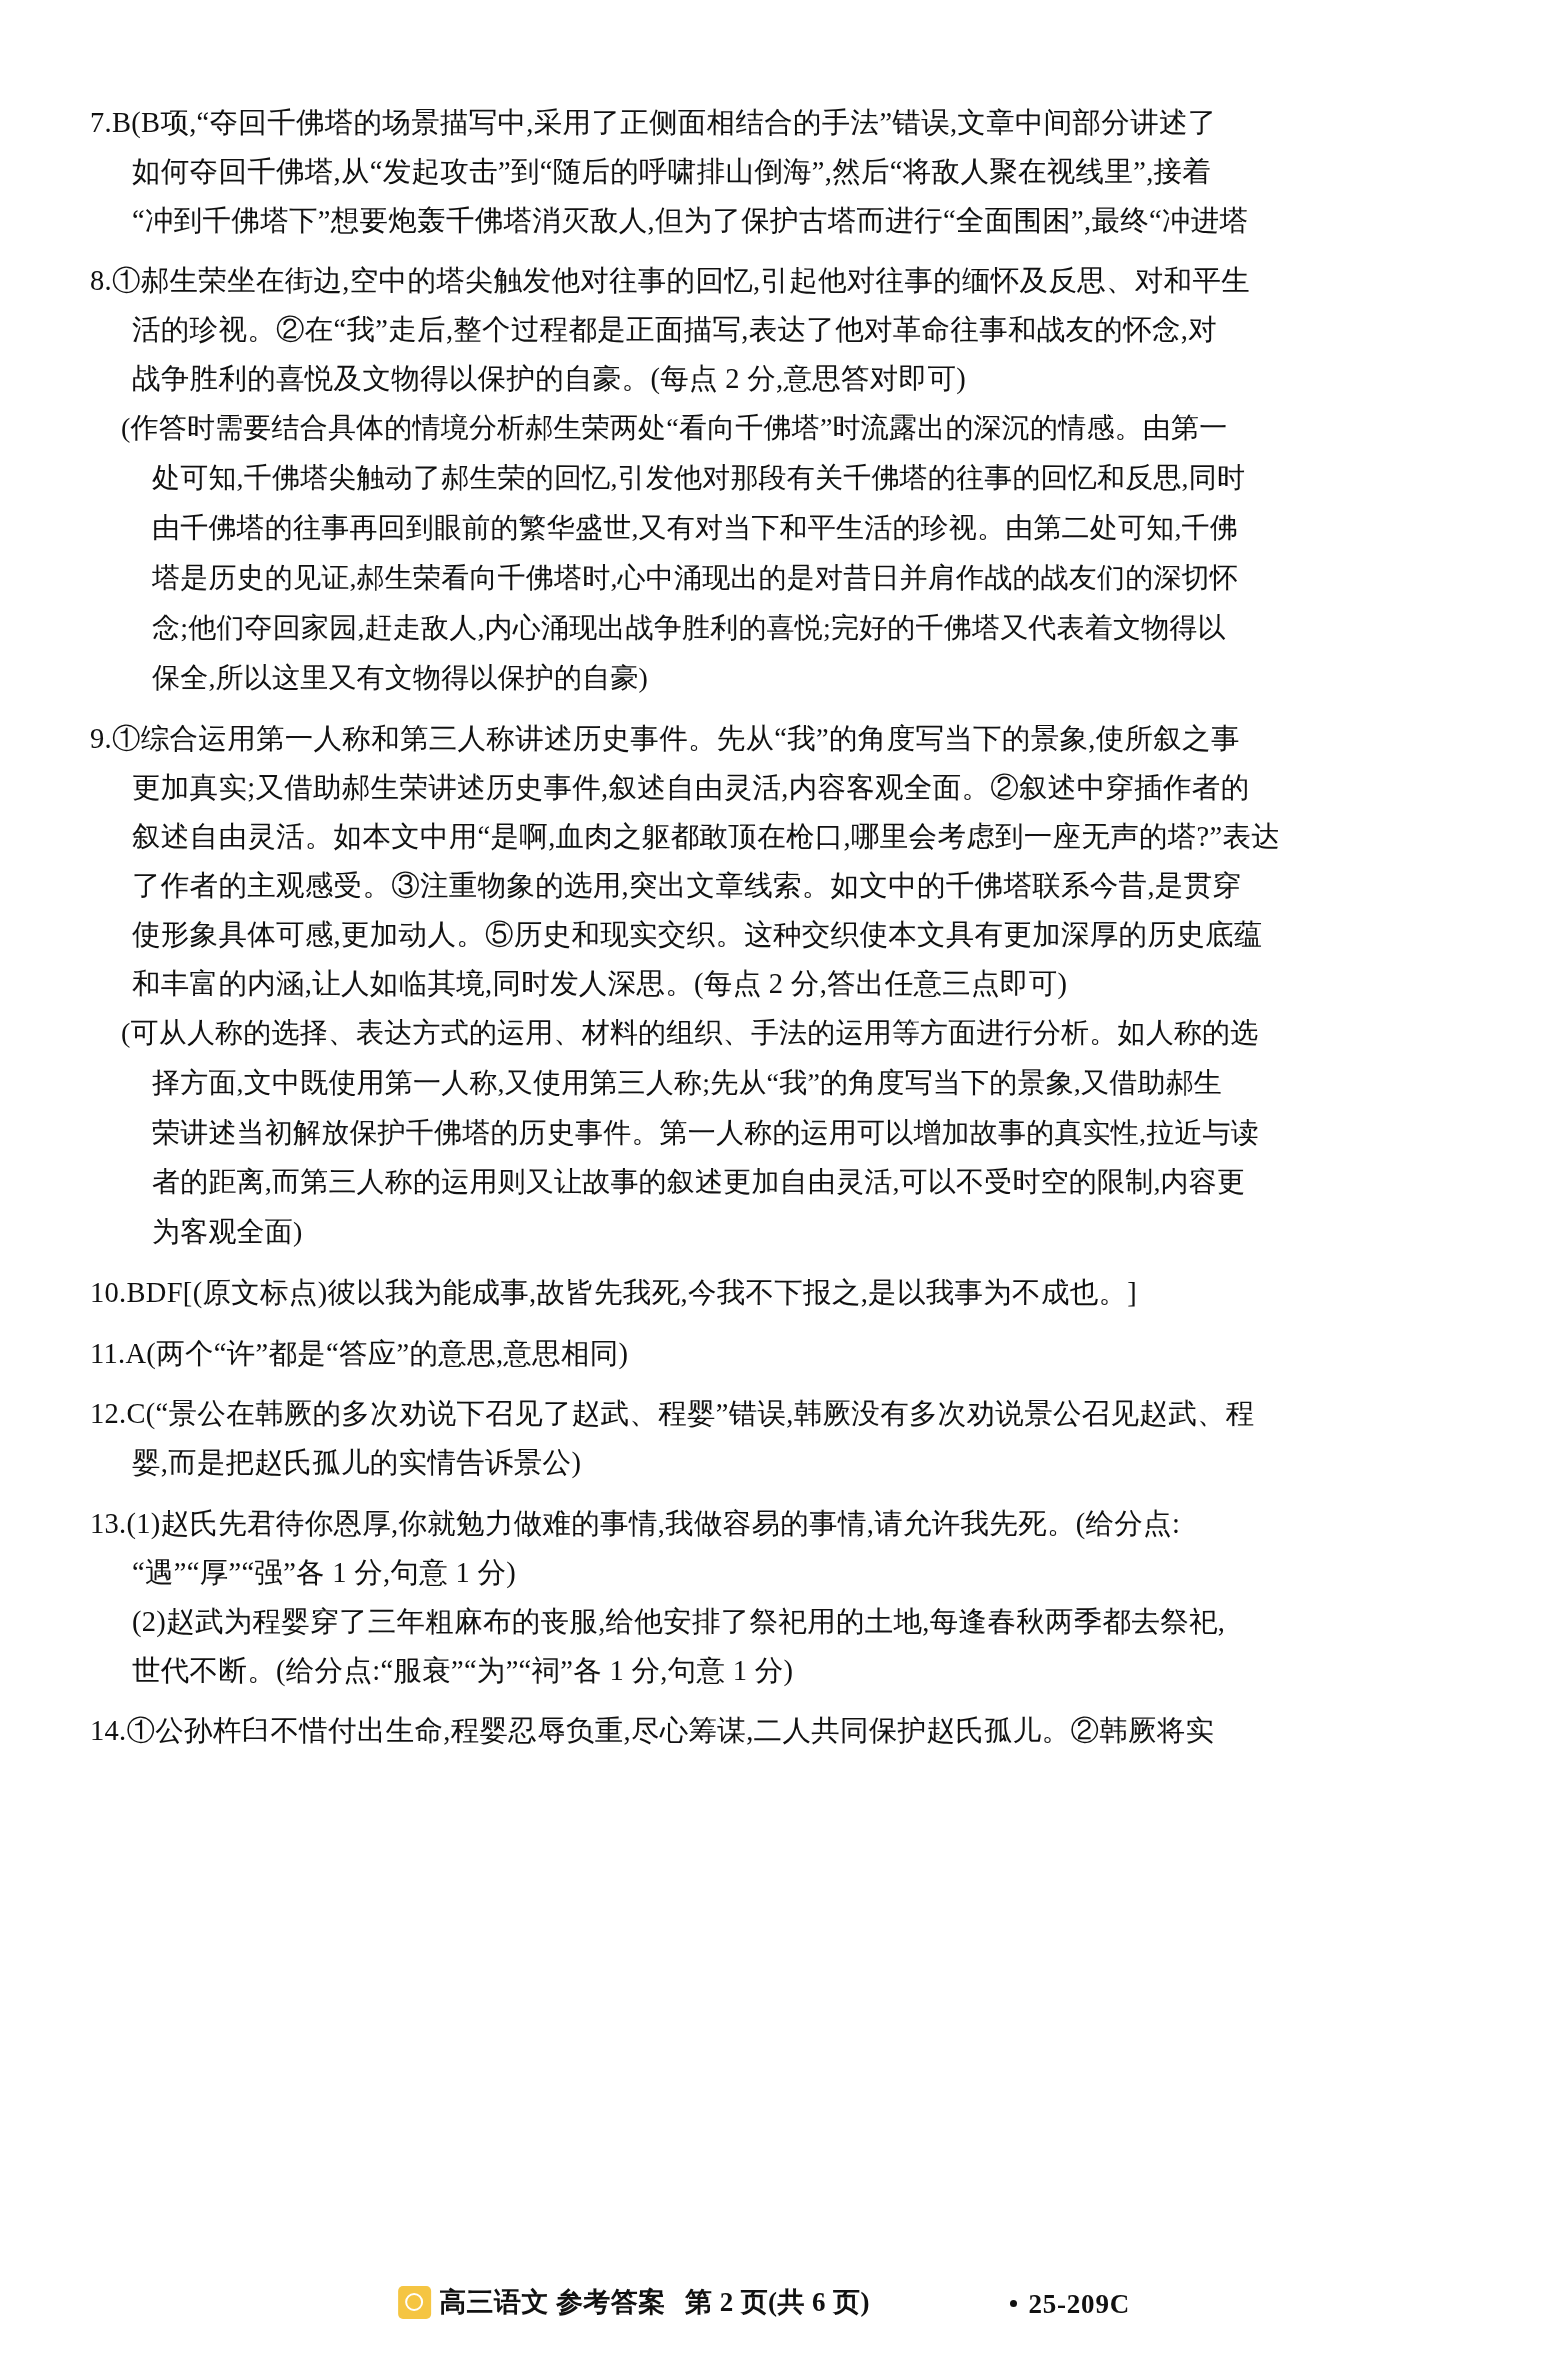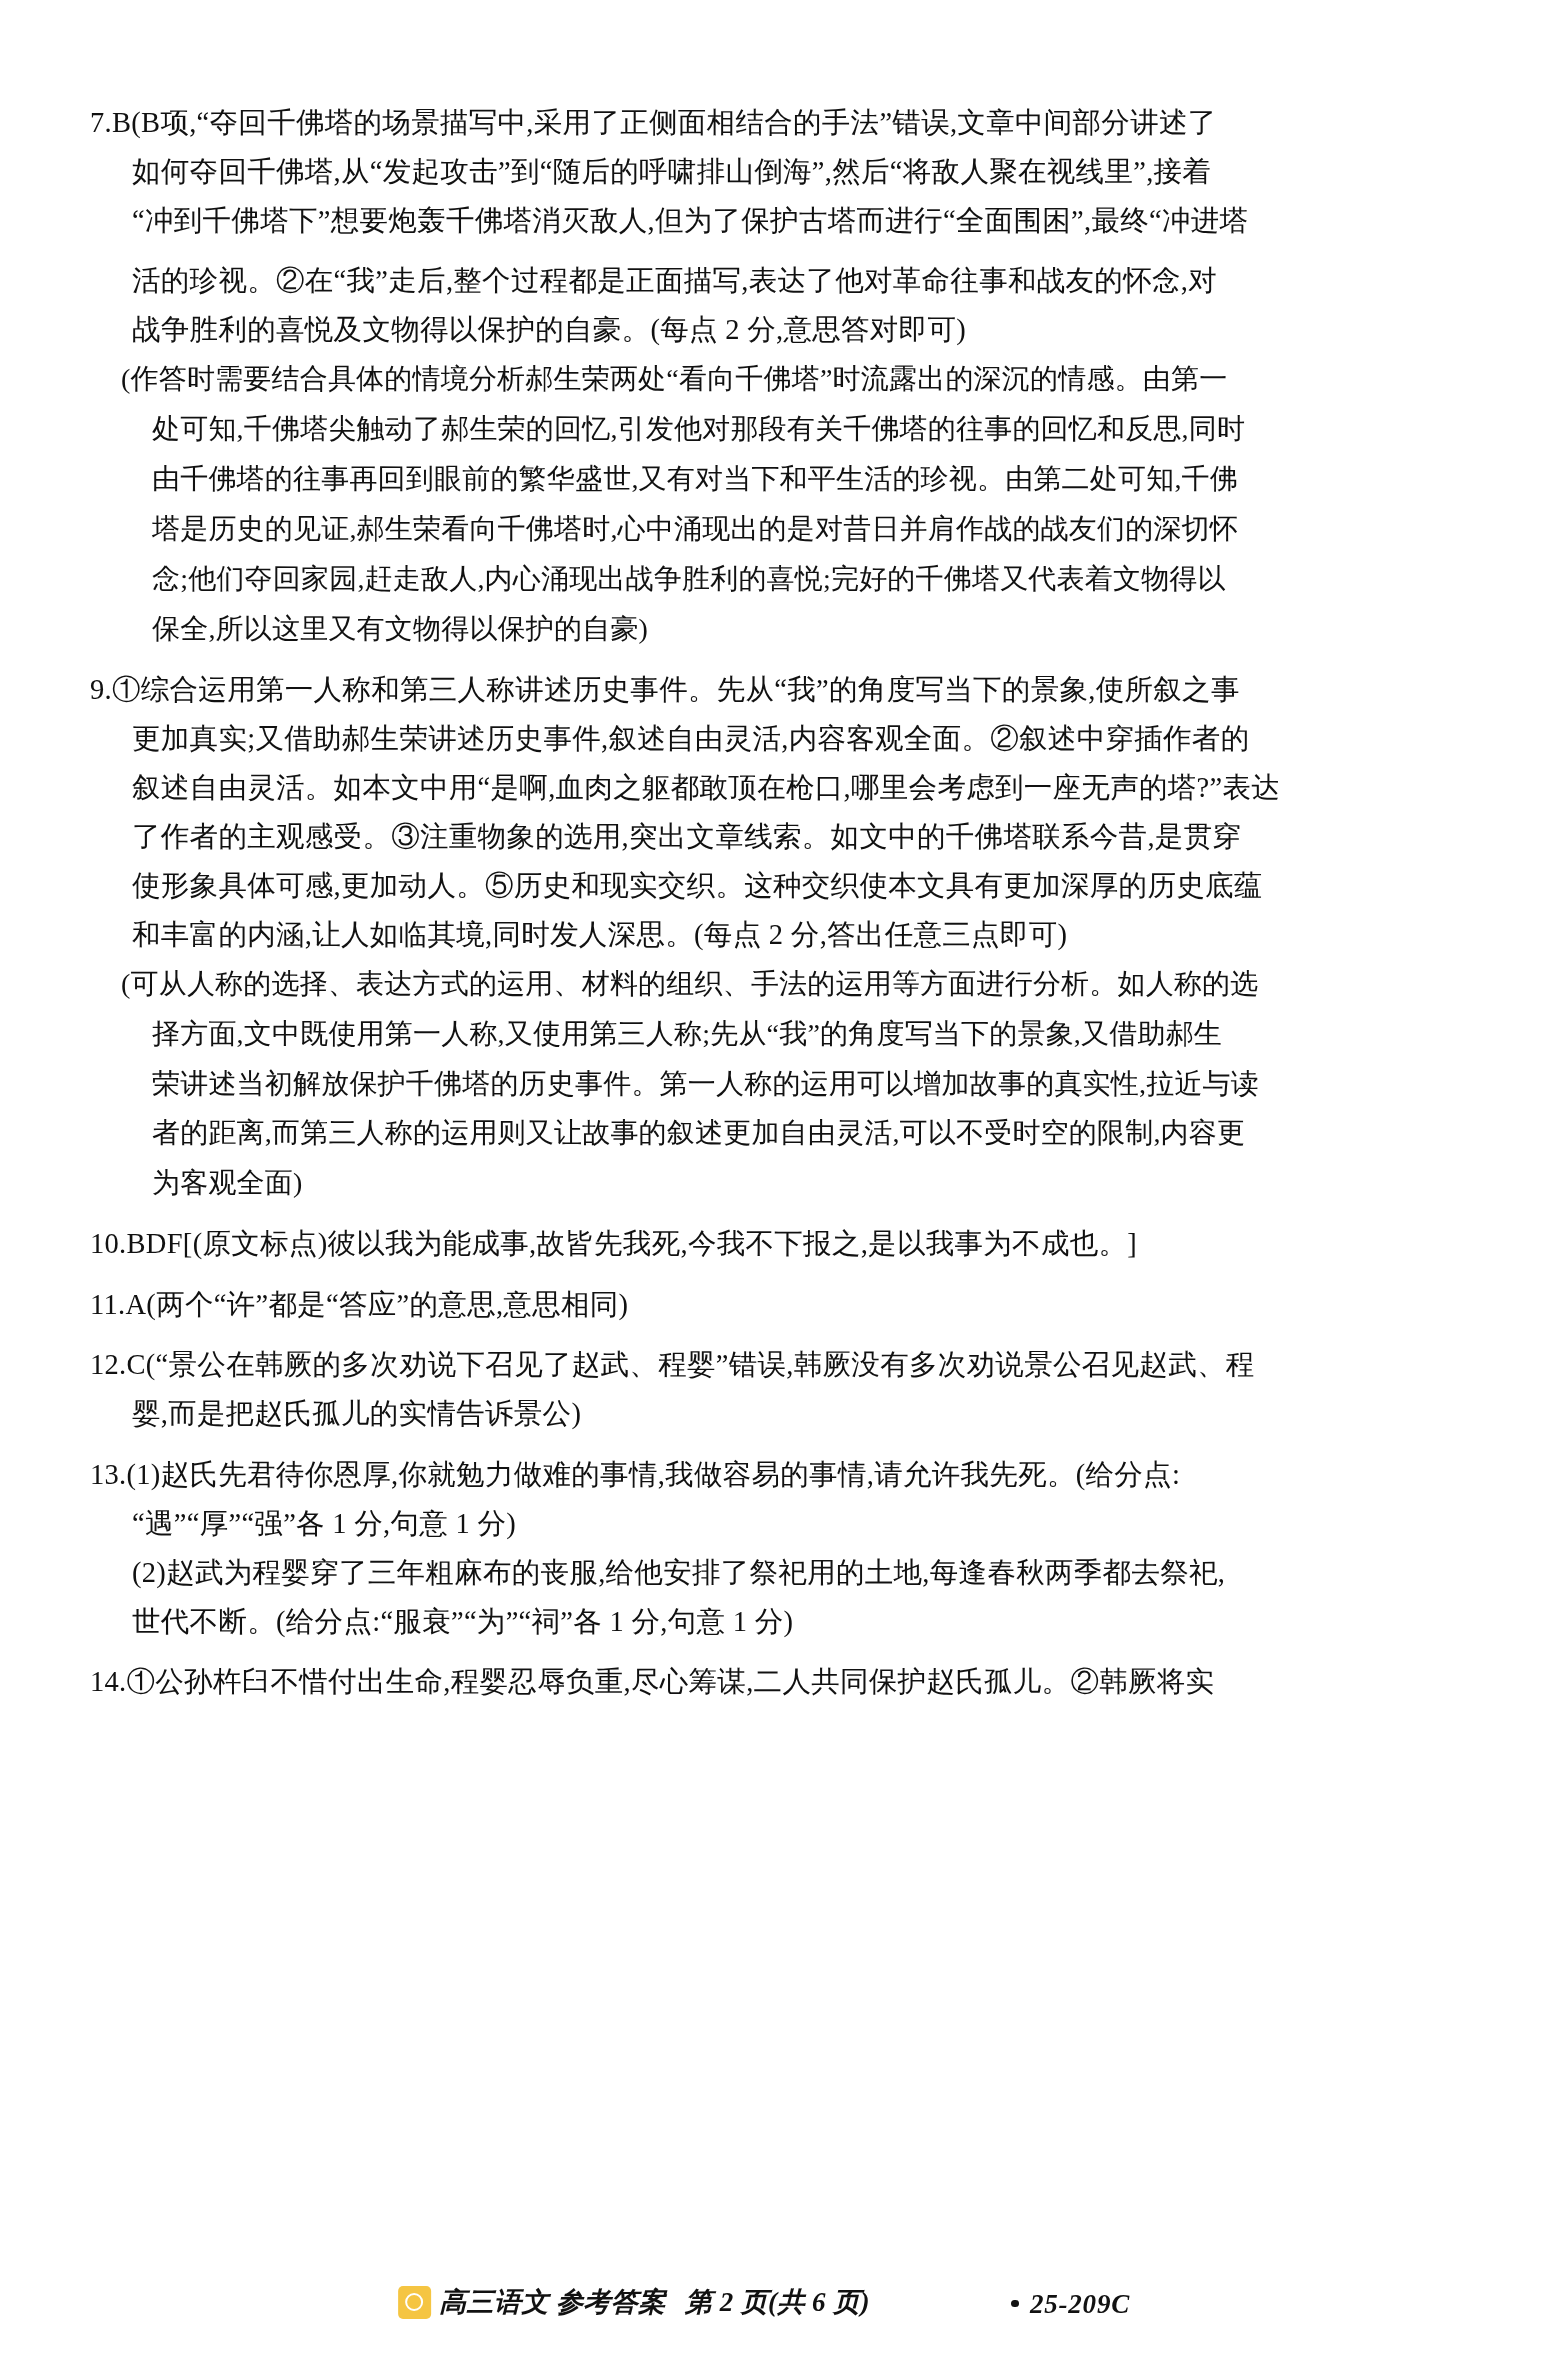--- a/index.html
+++ b/index.html
@@ -49,21 +49,20 @@
     position: absolute;
     left: 0;
     right: 0;
     bottom: 57px;
     height: 49px;
   }
   .footer-inner {
     position: relative;
     width: 1268px;
     height: 49px;
-    font-style: italic;
   }
   .footer-center {
     position: absolute;
     left: 50%;
     transform: translateX(-50%);
     bottom: 0;
     display: flex;
     align-items: center;
     font-size: 27px;
     font-weight: bold;
@@ -115,20 +114,21 @@
 
 <div class="page">
 
   <div class="qblock">
     <div class="line indent-0">7.B(B项,“夺回千佛塔的场景描写中,采用了正侧面相结合的手法”错误,文章中间部分讲述了</div>
     <div class="line hang">如何夺回千佛塔,从“发起攻击”到“随后的呼啸排山倒海”,然后“将敌人聚在视线里”,接着</div>
     <div class="line hang">“冲到千佛塔下”想要炮轰千佛塔消灭敌人,但为了保护古塔而进行“全面围困”,最终“冲进塔</div>
   </div>
 
   <div class="qblock">
+    <div class="line indent-0">8.①郝生荣坐在街边,空中的塔尖触发他对往事的回忆,引起他对往事的缅怀及反思、对和平生</div>
     <div class="line hang">活的珍视。②在“我”走后,整个过程都是正面描写,表达了他对革命往事和战友的怀念,对</div>
     <div class="line hang">战争胜利的喜悦及文物得以保护的自豪。(每点 2 分,意思答对即可)</div>
     <div class="note-line note-first">(作答时需要结合具体的情境分析郝生荣两处“看向千佛塔”时流露出的深沉的情感。由第一</div>
     <div class="note-line note-rest">处可知,千佛塔尖触动了郝生荣的回忆,引发他对那段有关千佛塔的往事的回忆和反思,同时</div>
     <div class="note-line note-rest">由千佛塔的往事再回到眼前的繁华盛世,又有对当下和平生活的珍视。由第二处可知,千佛</div>
     <div class="note-line note-rest">塔是历史的见证,郝生荣看向千佛塔时,心中涌现出的是对昔日并肩作战的战友们的深切怀</div>
     <div class="note-line note-rest">念;他们夺回家园,赶走敌人,内心涌现出战争胜利的喜悦;完好的千佛塔又代表着文物得以</div>
     <div class="note-line note-rest">保全,所以这里又有文物得以保护的自豪)</div>
   </div>
 

